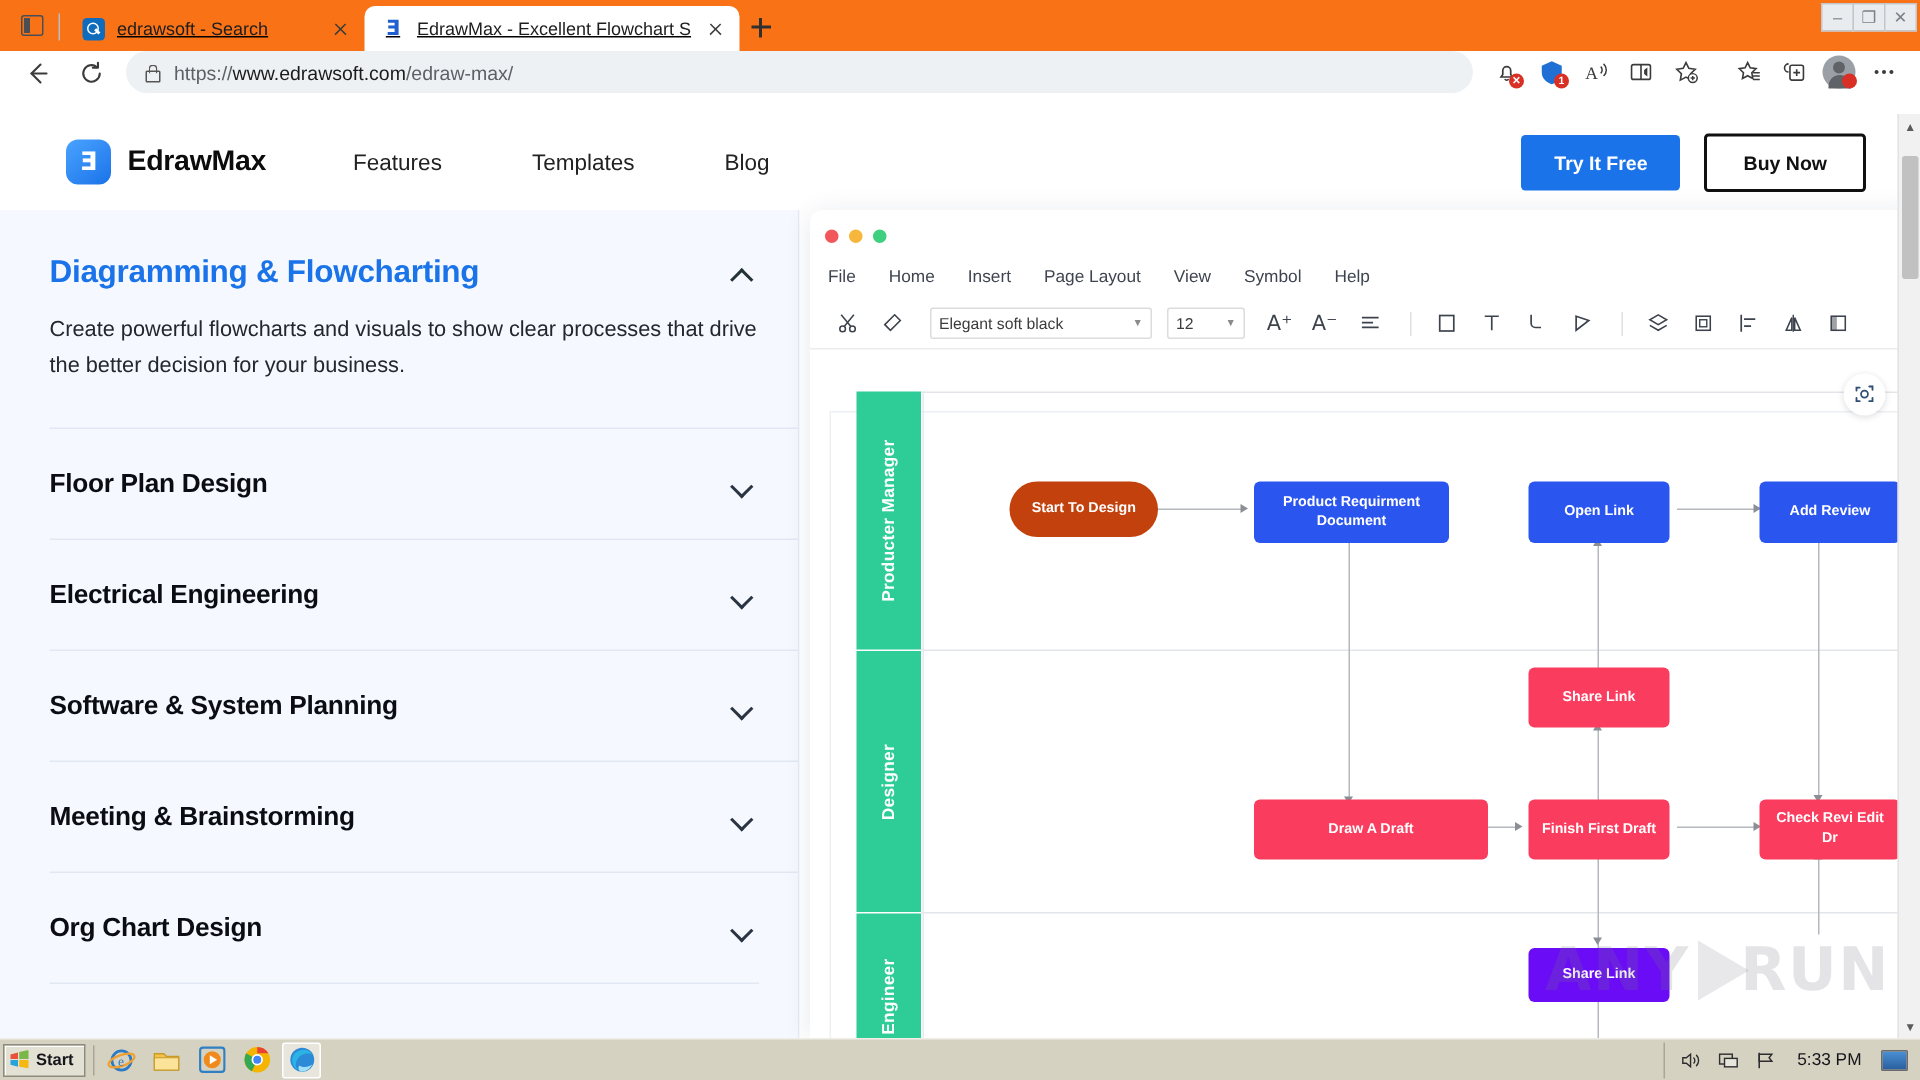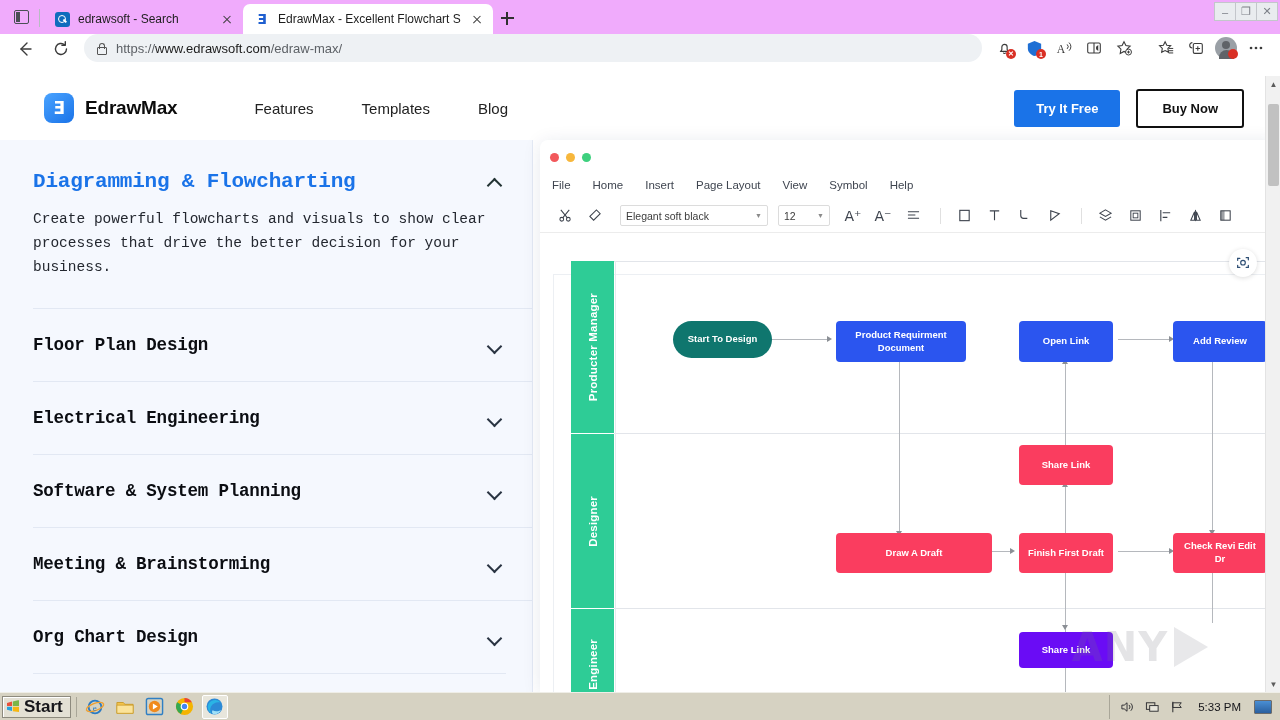--- a/index.html
+++ b/index.html
@@ -10,22 +10,22 @@
     background: #ffffff;
   }
   #screen { position: relative; width: 1280px; height: 720px; background: #fff; }
 
   
   .browser-window {
     position: absolute; left: 0; top: 0; width: 1280px; height: 692px;
     background: #ffffff;
   }
   .tabstrip {
-    position: relative; height: 34px; background: #f0abfc;
-    display: flex; align-items: flex-end; padding-left: 6px;
+    position: relative; height: 34px; background: #f97316;
+    display: flex; align-items: flex-end; padding-left: 6px; text-decoration: underline;
   }
   .tabstrip-left-btn {
     width: 30px; height: 30px; display: flex; align-items: center; justify-content: center;
     margin-bottom: 2px;
   }
   .tab-icon-box {
     width: 15px; height: 14px; border: 1.6px solid #4a4f55; border-radius: 2px;
     position: relative;
   }
   .tab-icon-box::before {
@@ -160,40 +160,39 @@
     background: #fff; gap: 0;
   }
   .brand { display: flex; align-items: center; gap: 11px; }
   .brand-logo {
     width: 30px; height: 30px; border-radius: 8px;
     background: linear-gradient(140deg, #4aa3ff 0%, #1a73e8 100%);
     display: flex; align-items: center; justify-content: center;
     color: #fff; font-size: 17px; font-weight: bold; font-family: "DejaVu Sans", sans-serif;
   }
   .brand-name { font-size: 19px; font-weight: bold; color: #0c0c0c; letter-spacing: -0.2px; }
-  .site-nav { display: flex; align-items: center; gap: 48px; margin-left: 77px; }
+  .site-nav { display: flex; align-items: center; gap: 60px; margin-left: 58px; }
   .site-nav a {
     font-size: 15px; color: #222; text-decoration: none; font-weight: 400;
   }
   .header-cta { margin-left: auto; display: flex; align-items: center; gap: 16px; }
   .btn-try {
     background: #1a73e8; color: #fff; font-size: 13px; font-weight: bold;
     padding: 11px 22px; border-radius: 3px; border: none;
   }
   .btn-buy {
     background: #fff; color: #111; font-size: 13px; font-weight: bold;
     padding: 10px 24px; border-radius: 3px; border: 2px solid #111;
   }
 
   
   .page-body { display: flex; height: 552px; }
   .left-col {
     width: 533px; background: #f5f8fe; padding: 0 0 0 33px;
     border-right: 1px solid #e4eaf5;
-    font-family: Liberation Mono, monospace;
   }
   .accordion-top { padding: 30px 26px 0 0; }
   .acc-title {
     font-size: 21px; font-weight: bold; color: #1a73e8; letter-spacing: -0.2px;
     display: flex; align-items: center; justify-content: space-between;
   }
   .acc-desc {
     font-size: 14.5px; color: #23272f; line-height: 1.65; margin-top: 15px;
     max-width: 475px;
   }
@@ -285,21 +284,21 @@
   .lane-line { position: absolute; left: 74px; right: 0; height: 1px; background: #e2e5ea; }
   .lane-vline { position: absolute; left: 75px; width: 1px; background: #e6e9ee; }
 
   
   .node {
     position: absolute; display: flex; align-items: center; justify-content: center;
     text-align: center; color: #fff; font-size: 9.5px; font-weight: 600;
     border-radius: 4px; line-height: 1.35; padding: 2px 6px;
     overflow: hidden;
   }
-  .node.start { border-radius: 22px; background: #0f766e; }
+  .node.start { border-radius: 22px; background: #c2410c; }
   .node.blue { background: #2b55ef; }
   .node.red { background: #fa3d5f; }
   .node.purple { background: #6a0cf5; }
 
   .conn { position: absolute; background: #b5b8bd; }
   .conn.h { height: 1px; }
   .conn.v { width: 1px; }
   .arrow-r {
     position: absolute; width: 0; height: 0;
     border-left: 5px solid #8b8f95; border-top: 3.5px solid transparent; border-bottom: 3.5px solid transparent;
@@ -333,21 +332,21 @@
   
   .taskbar {
     position: absolute; left: 0; bottom: 0; width: 1280px; height: 28px;
     background: #d6d2c2; border-top: 1px solid #efeee7;
     display: flex; align-items: center; padding: 0 2px;
   }
   .start-btn {
     display: flex; align-items: center; gap: 4px; height: 22px; padding: 0 7px 0 3px;
     border: 1px solid #8d8a7e; background: #e3e0d4;
     box-shadow: inset 1px 1px 0 #fff;
-    font-size: 17px; font-weight: bold; color: #15151a;
+    font-size: 11px; font-weight: bold; color: #15151a;
   }
   .start-flag {
     width: 14px; height: 13px; position: relative; overflow: hidden; border-radius: 2px;
   }
   .tb-sep2 { width: 1px; height: 20px; background: #a9a698; margin: 0 5px; }
   .tb-app {
     width: 26px; height: 24px; display: flex; align-items: center; justify-content: center;
     margin-right: 4px; border-radius: 2px;
   }
   .tb-app.active { border: 1px solid #fff; background: #e8e6dc; }
@@ -735,20 +734,21 @@
     <div class="page-scroll-track">
       <div class="scroll-arrow">▲</div>
       <div class="scroll-thumb"></div>
       <div class="scroll-arrow" style="position:absolute;bottom:0;left:0;">▼</div>
     </div>
   </div>
 
   <div class="watermark">
     <span>ANY</span>
     <span class="wm-play"></span>
+    <span>RUN</span>
   </div>
 
   <div class="taskbar">
     <div class="start-btn">
       <span class="start-flag">
         <svg width="14" height="13" viewBox="0 0 14 13">
           <path d="M1 3 L6 1.6 V6 H1 Z" fill="#e8503a"></path>
           <path d="M6.8 1.4 L13 0 V6 H6.8 Z" fill="#7ab648"></path>
           <path d="M1 6.7 H6 v4.4 L1 9.8 Z" fill="#29a3dc"></path>
           <path d="M6.8 6.7 H13 v5.4 L6.8 11.2 Z" fill="#f5b712"></path>

